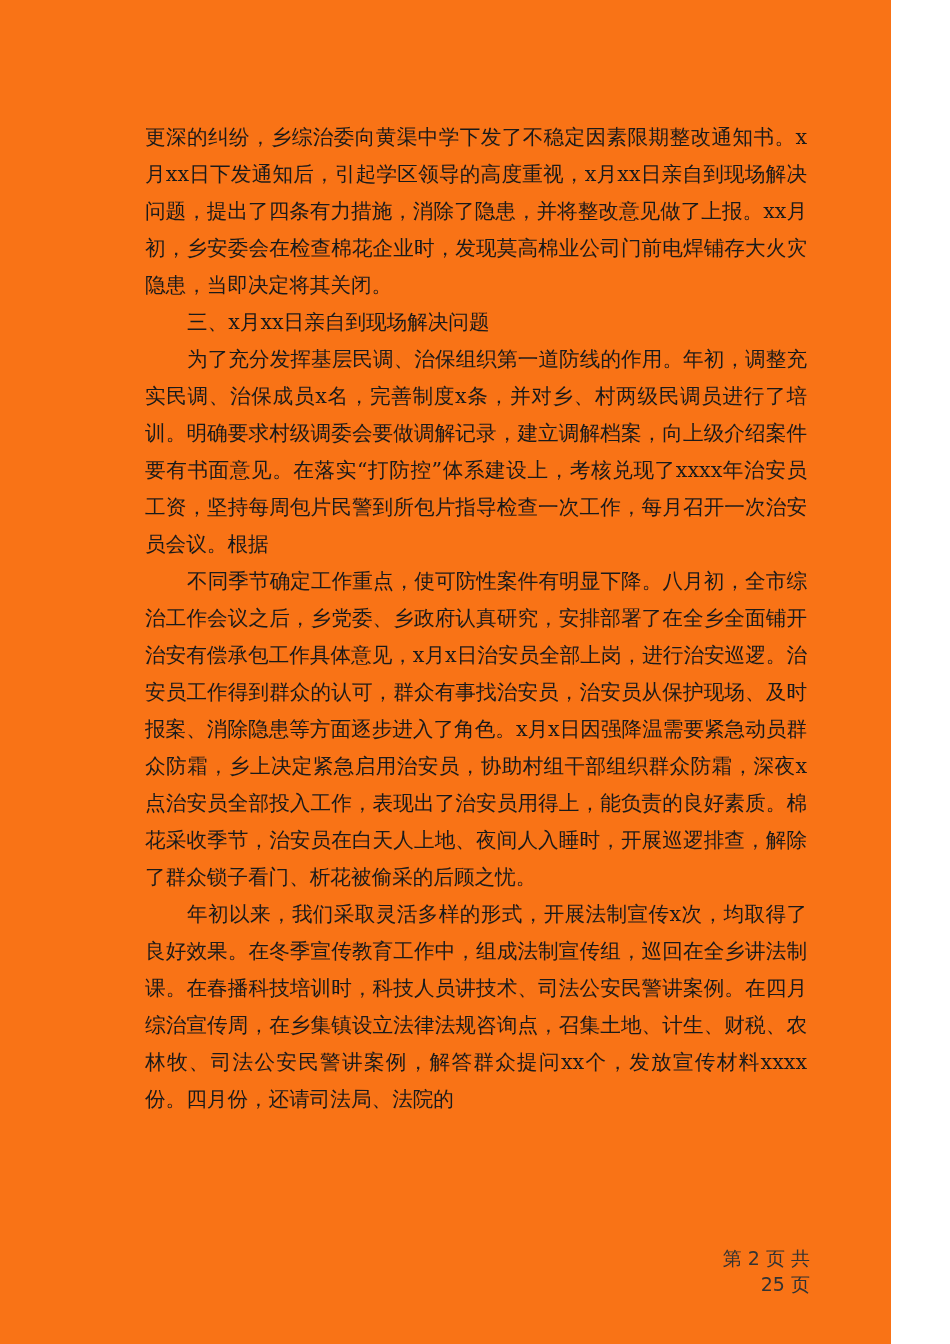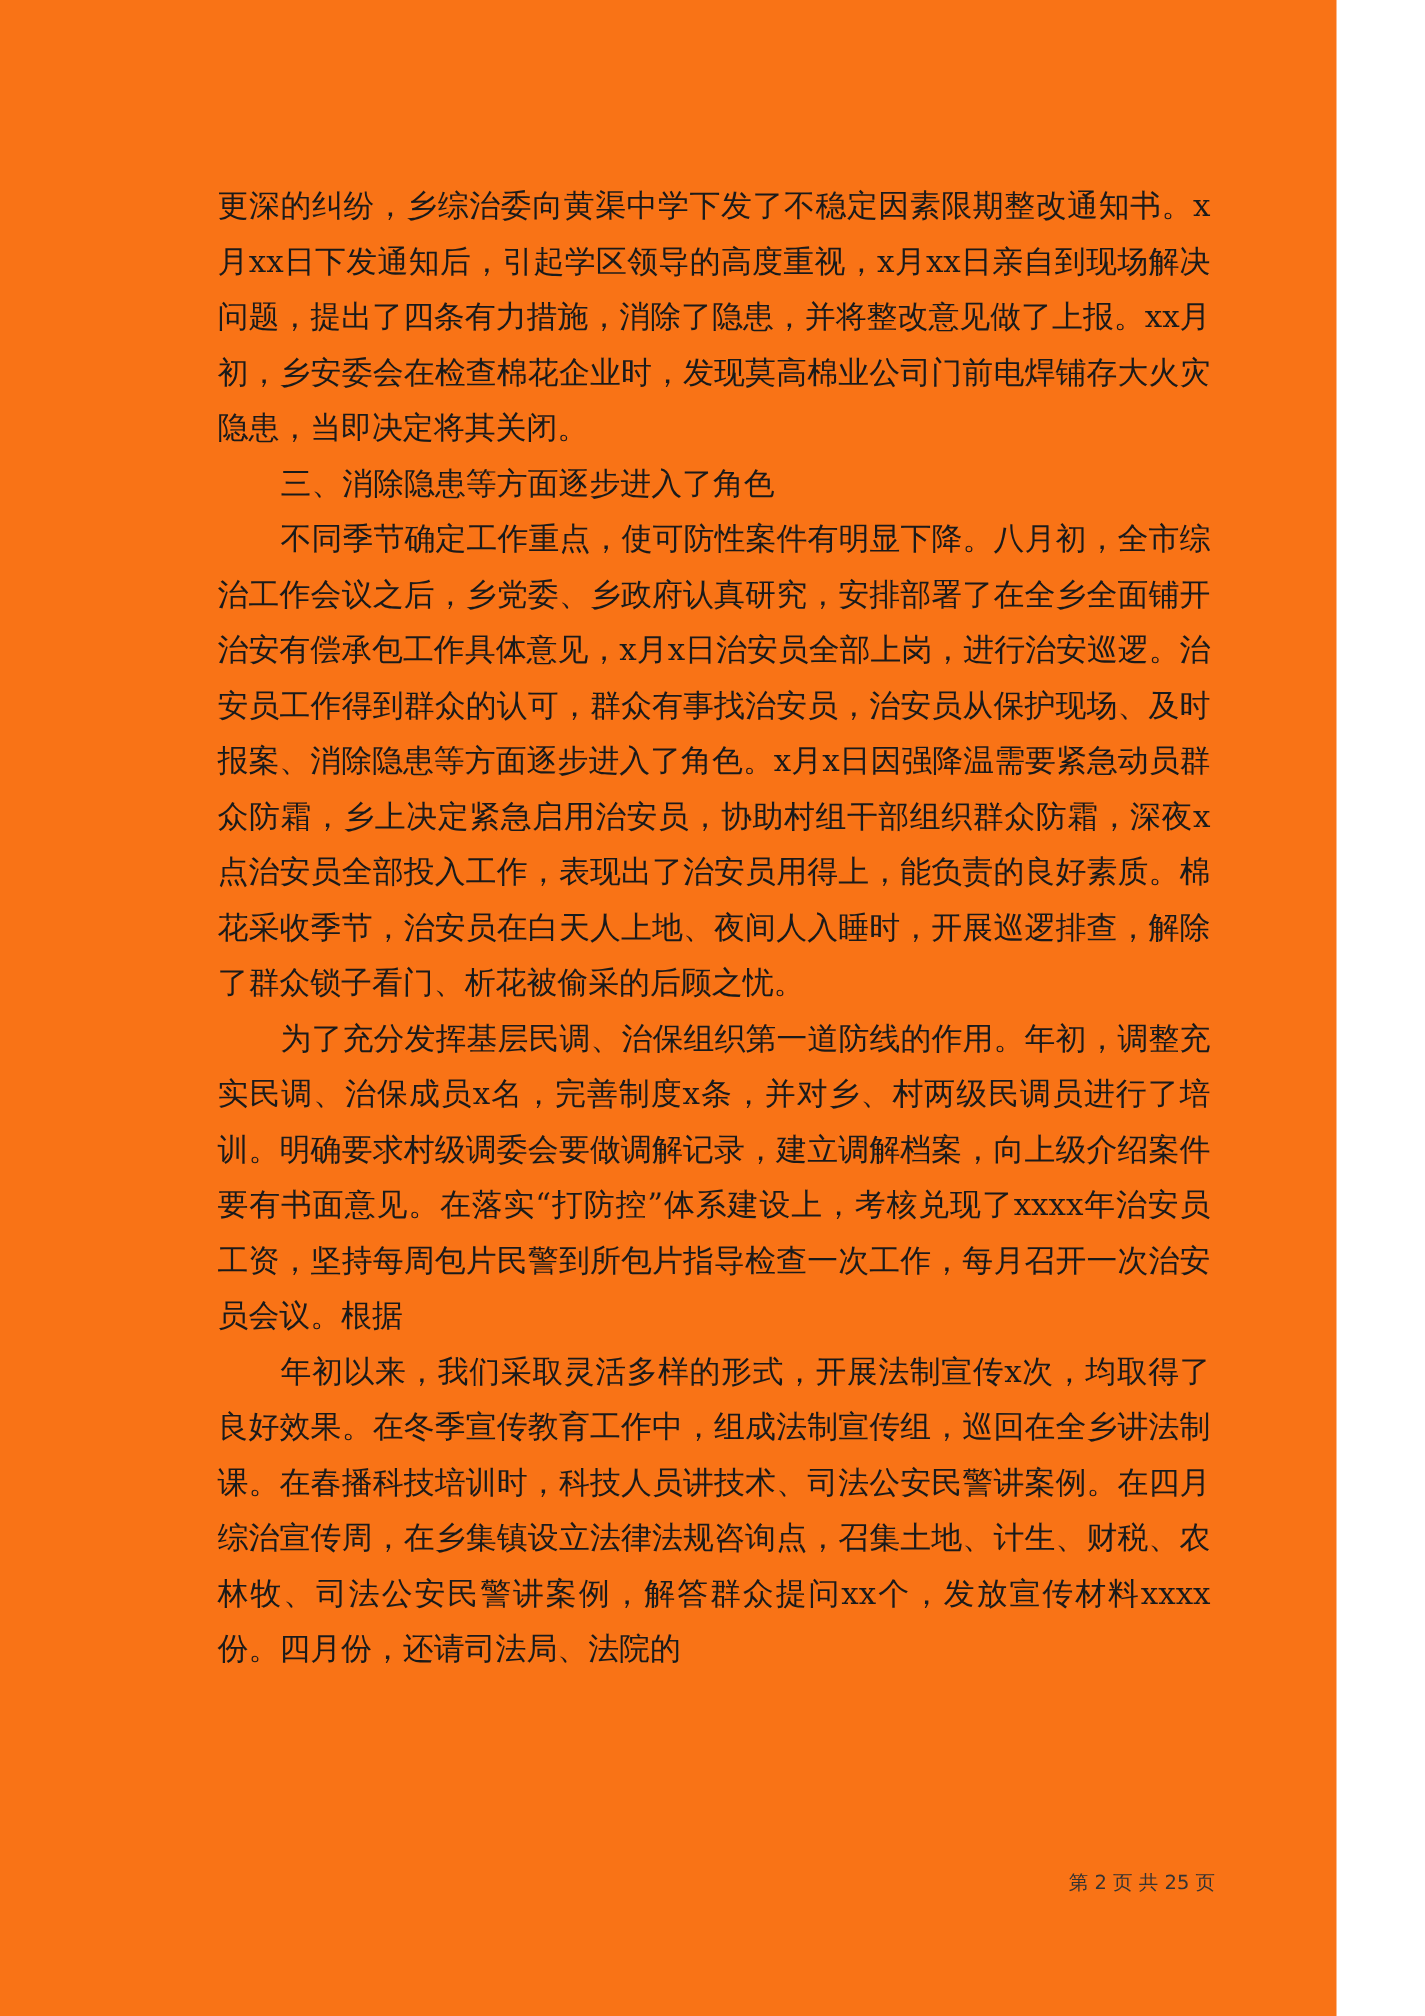--- a/index.html
+++ b/index.html
@@ -8,28 +8,28 @@
     .content {
       position: absolute; left: 145px; top: 119px; width: 662px;
       font-family: "DejaVu Serif", "Liberation Serif", serif;
       font-size: 20.6px; line-height: 37px; color: #1a1a1a;
     }
     .content p { margin: 0; text-align: justify; text-align-last: left; }
     .content p.indent { text-indent: 42px; }
     .content p.heading { text-indent: 42px; }
     .footer {
       position: absolute; left: 700px; top: 1246px; width: 110px; text-align: right;
-      font-family: "DejaVu Sans", "Liberation Sans", sans-serif; font-size: 13px; color: #333333;
+      font-family: "DejaVu Sans", "Liberation Sans", sans-serif; font-size: 19px; color: #333333;
     }
   </style>
 </head>
 <body>
 
 <div class="page">
   <div class="content">
     <p>更深的纠纷，乡综治委向黄渠中学下发了不稳定因素限期整改通知书。x月xx日下发通知后，引起学区领导的高度重视，x月xx日亲自到现场解决问题，提出了四条有力措施，消除了隐患，并将整改意见做了上报。xx月初，乡安委会在检查棉花企业时，发现莫高棉业公司门前电焊铺存大火灾隐患，当即决定将其关闭。</p>
-    <p class="heading">三、消除隐患等方面逐步进入了角色</p>
+    <p class="heading">三、x月xx日亲自到现场解决问题</p>
+    <p class="indent">为了充分发挥基层民调、治保组织第一道防线的作用。年初，调整充实民调、治保成员x名，完善制度x条，并对乡、村两级民调员进行了培训。明确要求村级调委会要做调解记录，建立调解档案，向上级介绍案件要有书面意见。在落实“打防控”体系建设上，考核兑现了xxxx年治安员工资，坚持每周包片民警到所包片指导检查一次工作，每月召开一次治安员会议。根据</p>
     <p class="indent">不同季节确定工作重点，使可防性案件有明显下降。八月初，全市综治工作会议之后，乡党委、乡政府认真研究，安排部署了在全乡全面铺开治安有偿承包工作具体意见，x月x日治安员全部上岗，进行治安巡逻。治安员工作得到群众的认可，群众有事找治安员，治安员从保护现场、及时报案、消除隐患等方面逐步进入了角色。x月x日因强降温需要紧急动员群众防霜，乡上决定紧急启用治安员，协助村组干部组织群众防霜，深夜x点治安员全部投入工作，表现出了治安员用得上，能负责的良好素质。棉花采收季节，治安员在白天人上地、夜间人入睡时，开展巡逻排查，解除了群众锁子看门、析花被偷采的后顾之忧。</p>
-    <p class="indent">为了充分发挥基层民调、治保组织第一道防线的作用。年初，调整充实民调、治保成员x名，完善制度x条，并对乡、村两级民调员进行了培训。明确要求村级调委会要做调解记录，建立调解档案，向上级介绍案件要有书面意见。在落实“打防控”体系建设上，考核兑现了xxxx年治安员工资，坚持每周包片民警到所包片指导检查一次工作，每月召开一次治安员会议。根据</p>
     <p class="indent">年初以来，我们采取灵活多样的形式，开展法制宣传x次，均取得了良好效果。在冬季宣传教育工作中，组成法制宣传组，巡回在全乡讲法制课。在春播科技培训时，科技人员讲技术、司法公安民警讲案例。在四月综治宣传周，在乡集镇设立法律法规咨询点，召集土地、计生、财税、农林牧、司法公安民警讲案例，解答群众提问xx个，发放宣传材料xxxx份。四月份，还请司法局、法院的</p>
   </div>
   <div class="footer">第 2 页 共 25 页</div>
 </div>
 
 </body></html>

